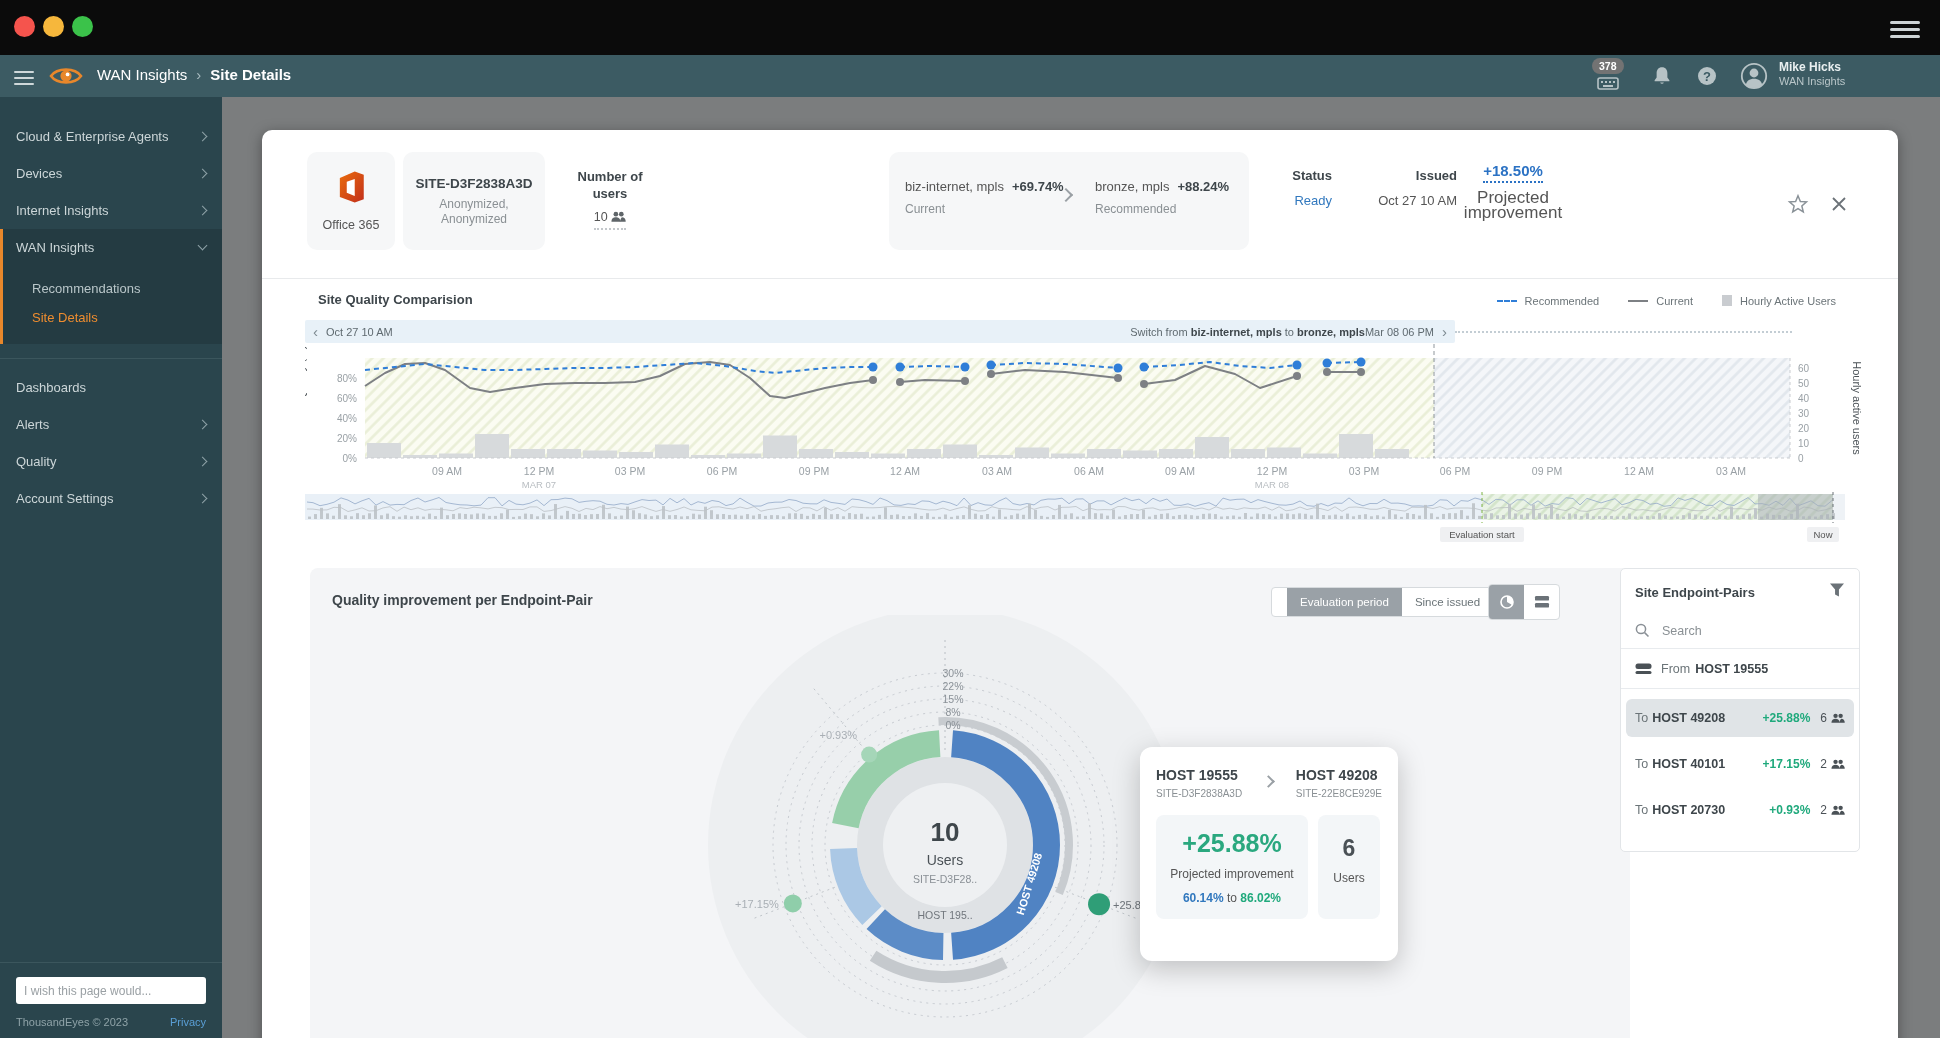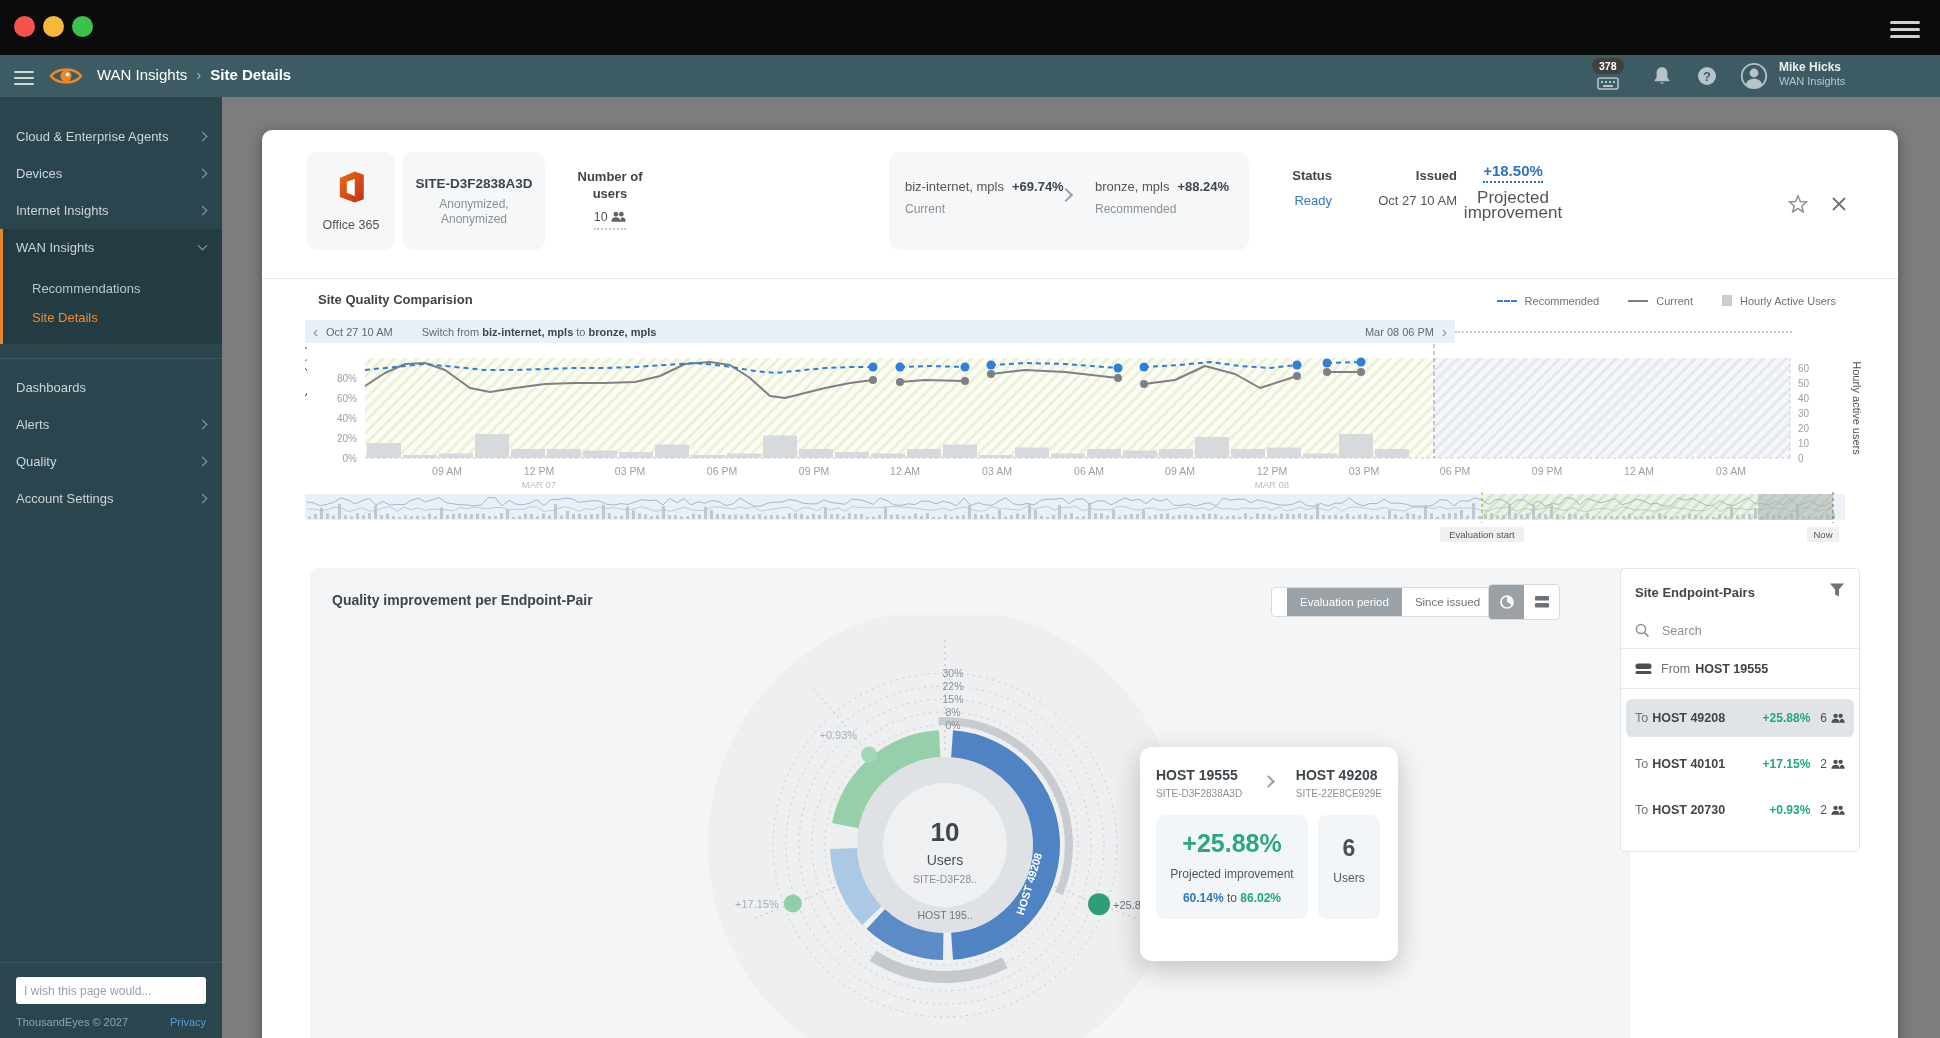--- a/index.html
+++ b/index.html
@@ -14,21 +14,21 @@
   .tb-burger div { height:3px; background:#cdd3d5; border-radius:2px; margin:4px 0; }
 
   
   .appheader { position:absolute; left:0; top:55px; width:1940px; height:42px; background:#3c5b63; }
   .ah-burger { position:absolute; left:14px; top:12px; width:20px; }
   .ah-burger div { height:2px; background:#cfd8da; margin:4px 0; border-radius:1px; }
   .ah-logo { position:absolute; left:48px; top:8px; }
   .breadcrumb { position:absolute; left:97px; top:11px; color:#fff; font-size:15px; }
   .breadcrumb .sep { color:#a9bcc1; margin:0 9px; }
   .bc2 { font-weight:bold; }
-  .hdr-badge { position:absolute; left:1592px; top:3px; background:#404040; color:#fff; font-size:10.5px;
+  .hdr-badge { position:absolute; left:1592px; top:3px; background:#737373; color:#fff; font-size:10.5px;
     font-weight:bold; border-radius:9px; padding:2px 7px; z-index:2; }
   .hdr-kbd { position:absolute; left:1597px; top:22px; }
   .hdr-ic { position:absolute; top:10px; cursor:pointer; }
   .hdr-user { position:absolute; left:1779px; top:5px; color:#e9eff0; font-size:12px; font-weight:bold; }
   .hdr-org { position:absolute; left:1779px; top:20px; color:#b9c6c9; font-size:11px; }
 
   
   .sidebar { position:absolute; left:0; top:97px; width:222px; height:941px; background:#2a454d; }
   .sb-item { position:relative; height:37px; line-height:37px; padding-left:16px; color:#ccd6d8;
     font-size:13px; cursor:pointer; }
@@ -89,21 +89,21 @@
   .q-legend span { vertical-align:middle; }
   .lg-it { margin-left:26px; }
   .sw { display:inline-block; margin-right:8px; vertical-align:middle; }
   .sw-dash { width:20px; border-top:2.5px dashed #2f7ed8; }
   .sw-line { width:20px; border-top:2.5px solid #7d8084; }
   .sw-sq { width:10px; height:11px; background:#c9ccd0; }
   .q-nav { position:absolute; left:43px; top:190px; width:1150px; height:23px; background:#e8f1f8;
     border-radius:2px; font-size:11px; color:#5f6a70; display:flex; align-items:center; }
   .q-nav b { color:#3e464b; }
   .q-nav .arrow { color:#7d8a91; font-size:15px; padding:0 8px; cursor:pointer; }
-  .q-nav .mid { flex:1; text-align:left;margin-left:29px; }
+  .q-nav .mid { flex:1; text-align:right; }
   .q-nav-dots { position:absolute; left:1193px; top:201px; width:337px; border-top:2px dotted #c3cdd4; }
 
   
   .panel-gray { position:absolute; left:48px; top:438px; width:1320px; height:562px;
     background:#f4f5f7; border-radius:8px; }
   .p-title { position:absolute; left:22px; top:24px; font-size:14px; font-weight:bold; color:#3e464b; }
   .seg { position:absolute; left:961px; top:19px; height:30px; background:#fff;
     border:1px solid #d6dadd; border-radius:4px; display:flex; font-size:11.5px; overflow:hidden;padding-left:15px; }
   .seg div { padding:0 13px; line-height:28px; color:#6b7478; cursor:pointer; }
   .seg div.on { background:#9aa1a7; color:#fff; }
@@ -239,21 +239,21 @@
     <div class="sb-item">
       <span>Quality</span>
       <span class="chev"></span></div>
     <div class="sb-item">
       <span>Account Settings</span>
       <span class="chev"></span></div>
   </div>
   <div class="sb-bottom">
     <input class="sb-input" placeholder="I wish this page would..." style="">
     <div class="sb-foot">
-      <span>ThousandEyes © 2027</span>
+      <span>ThousandEyes © 2023</span>
       <span class="sb-priv">Privacy</span>
     </div>
   </div>
 </div>
 
 <div class="content">
 <div class="card">
 
   <div class="tile t-office">
     <svg width="34" height="34" viewBox="0 0 32 32">

